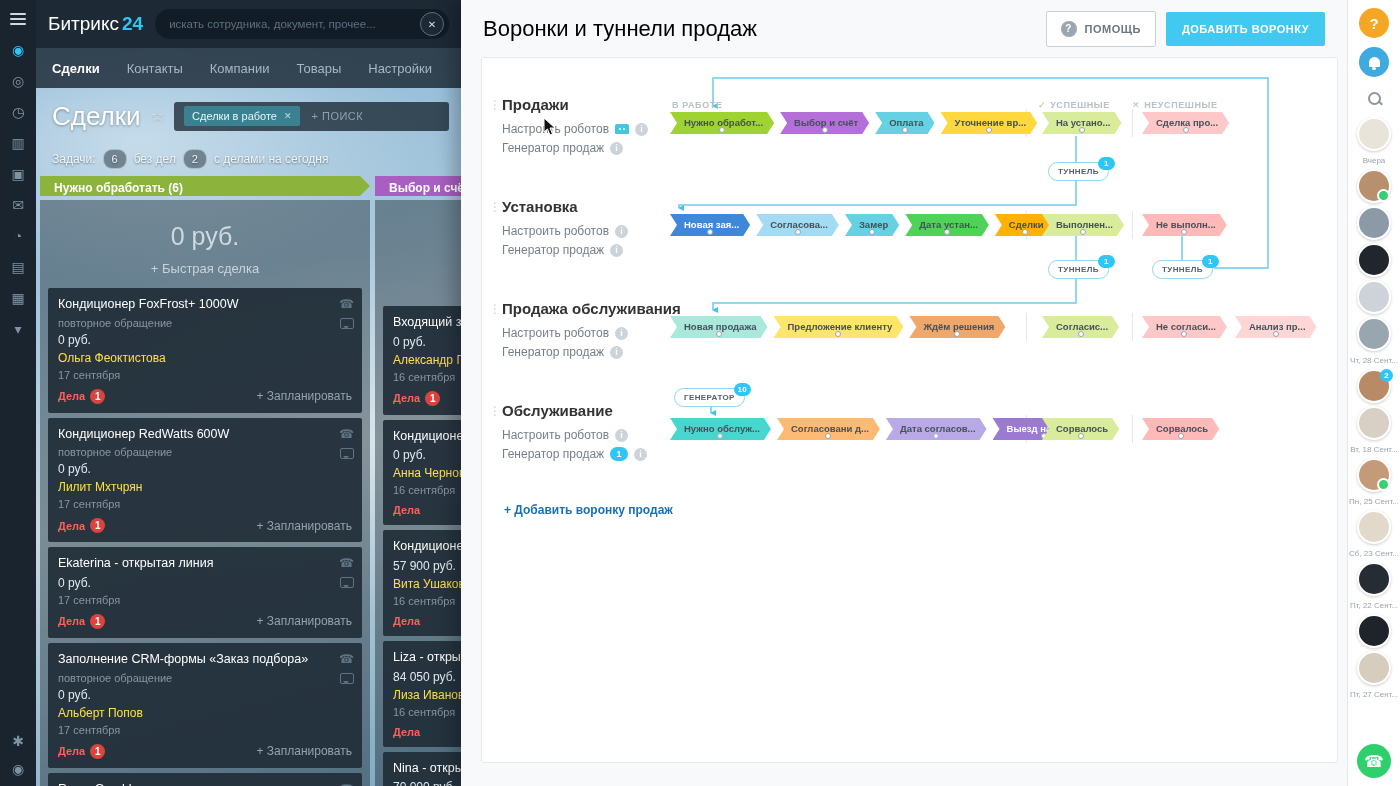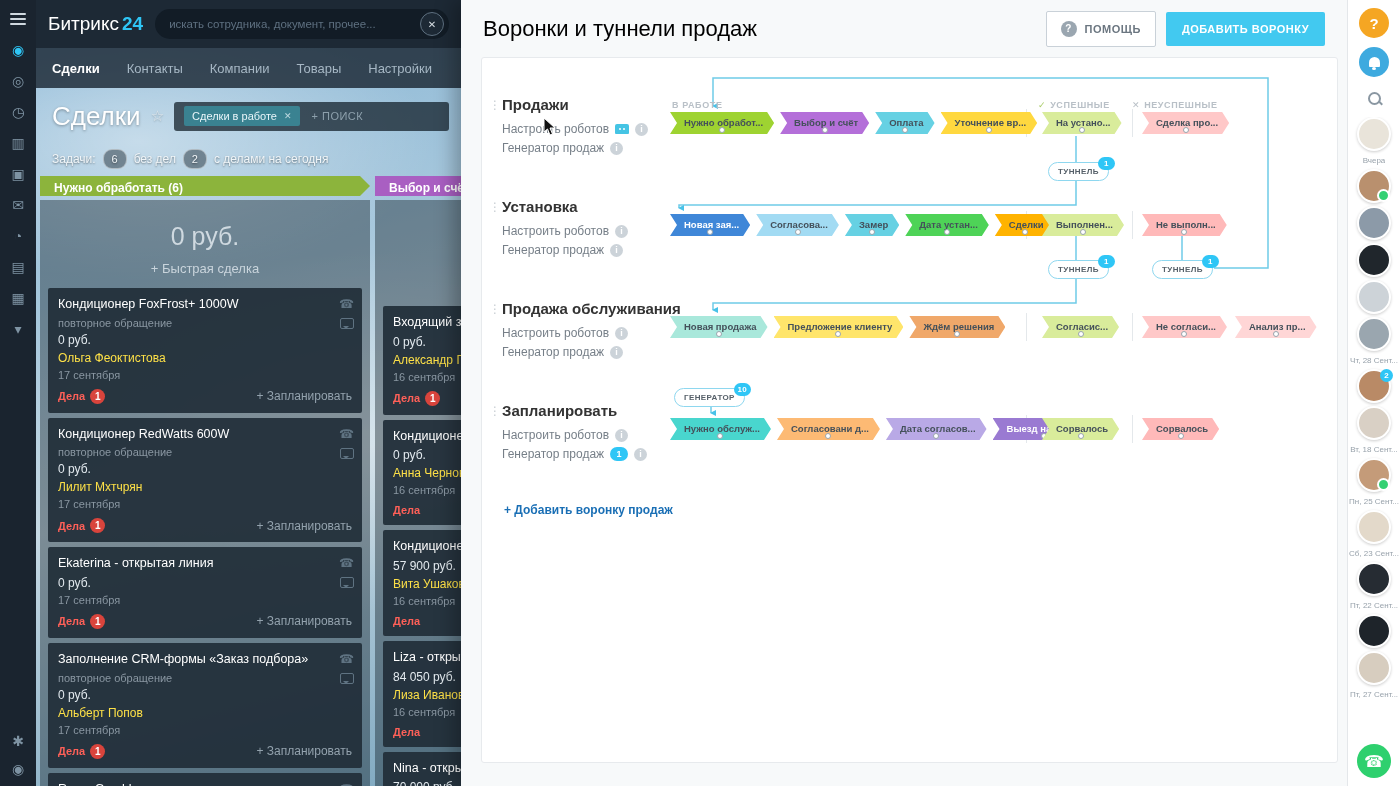--- a/index.html
+++ b/index.html
@@ -477,21 +477,21 @@
               <div class="chip" style="background: rgb(217, 236, 155);">Согласис...</div>
             </div>
             <div class="fail-chips">
               <div class="chip" style="background: rgb(255, 200, 200);">Не согласи...</div>
               <div class="chip" style="background: rgb(255, 214, 214);">Анализ пр...</div>
             </div>
           </div>
         </div>
         <div class="funnel" style="top: 344px;">
           <span class="fdrag">⋮</span>
-          <div class="fname">Запланировать</div>
+          <div class="fname">Обслуживание</div>
           <div class="fline frobots">
             <span>Настроить роботов</span>
             <span class="info-ic">i</span>
           </div>
           <div class="fline fgen">
             <span>Генератор продаж</span>
             <span class="gen-count">1</span>
             <span class="info-ic">i</span>
           </div>
           <div class="chips">

